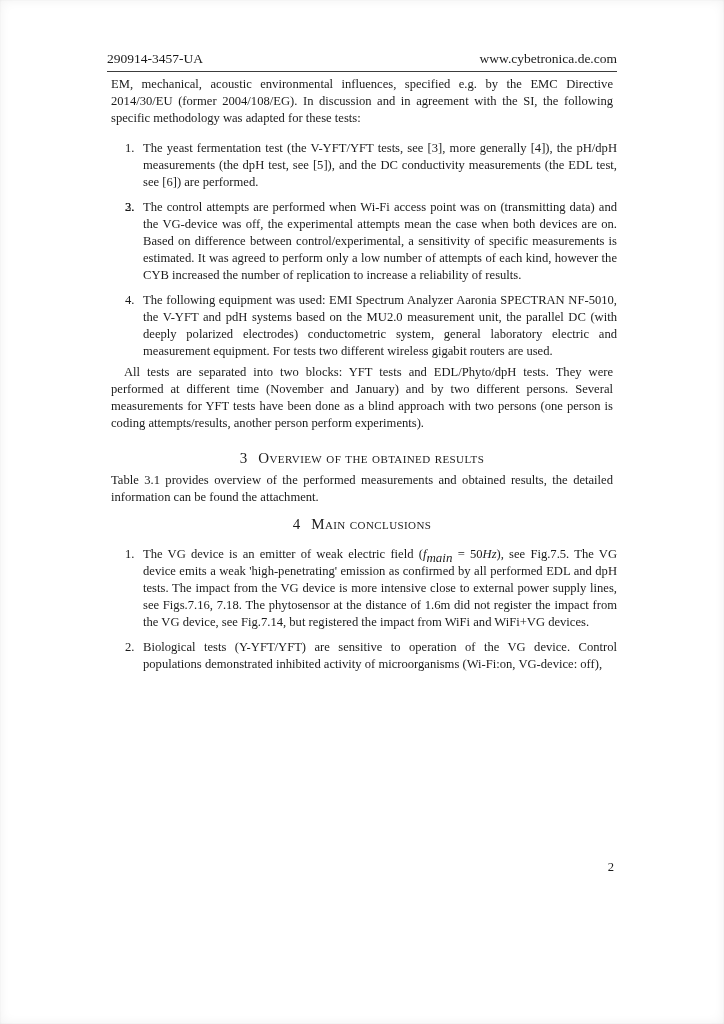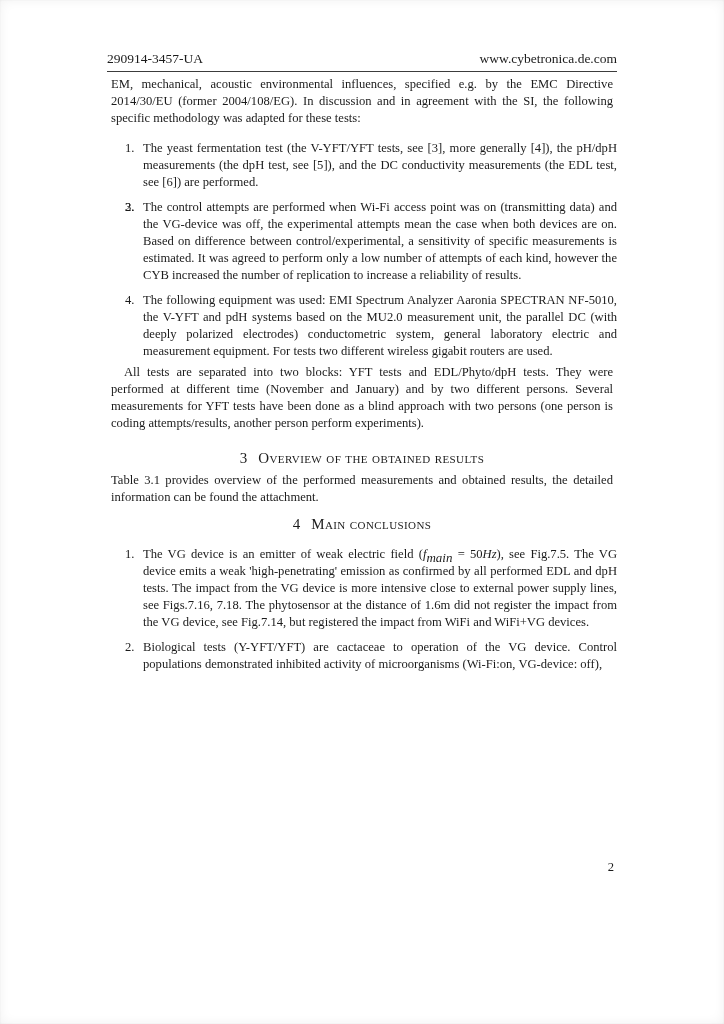--- a/index.html
+++ b/index.html
@@ -144,21 +144,21 @@
 
     <div class="list conclusions">
 
       <div class="li">
         <span class="num">1.</span>
         <span><span>The VG device is an emitter of weak electric field (</span><span class="mi">f</span><sub class="mi">main</sub><span> = 50</span><span class="mi">Hz</span><span>), see Fig.7.5. The VG device emits a weak 'high-penetrating' emission as confirmed by all performed EDL and dpH tests. The impact from the VG device is more intensive close to external power supply lines, see Figs.7.16, 7.18. The phytosensor at the distance of 1.6m did not register the impact from the VG device, see Fig.7.14, but registered the impact from WiFi and WiFi+VG devices.</span></span>
       </div>
 
       <div class="li">
         <span class="num">2.</span>
-        <span>Biological tests (Y-YFT/YFT) are cactaceae to operation of the VG device. Control populations demonstrated inhibited activity of microorganisms (Wi-Fi:on, VG-device: off),</span>
+        <span>Biological tests (Y-YFT/YFT) are sensitive to operation of the VG device. Control populations demonstrated inhibited activity of microorganisms (Wi-Fi:on, VG-device: off),</span>
       </div>
 
     </div>
 
   </div>
 
   <div class="pagenum">2</div>
 </div>
 
 </body></html>

